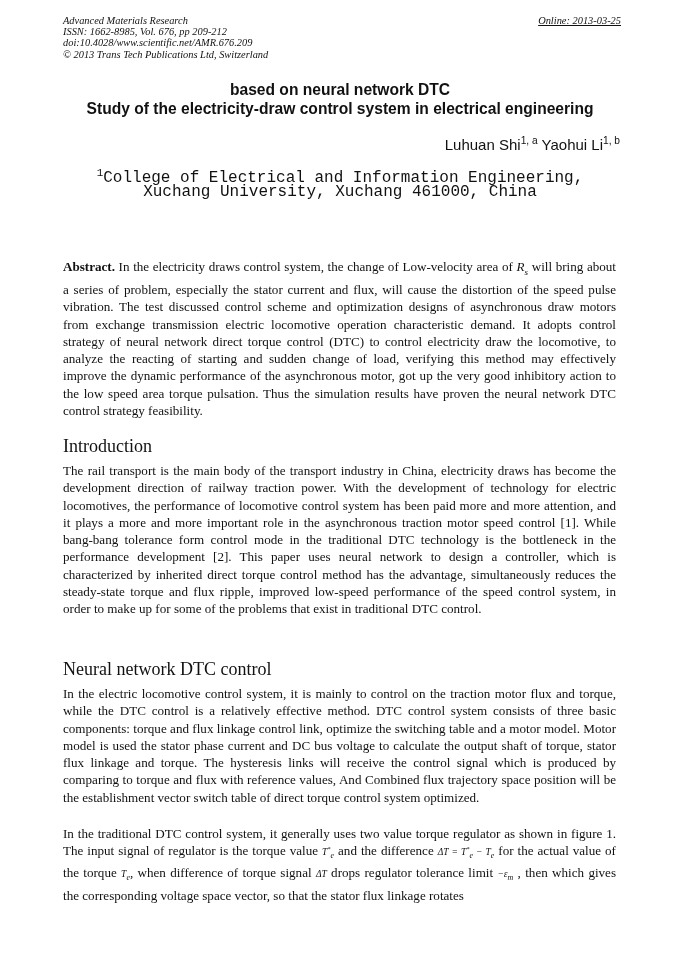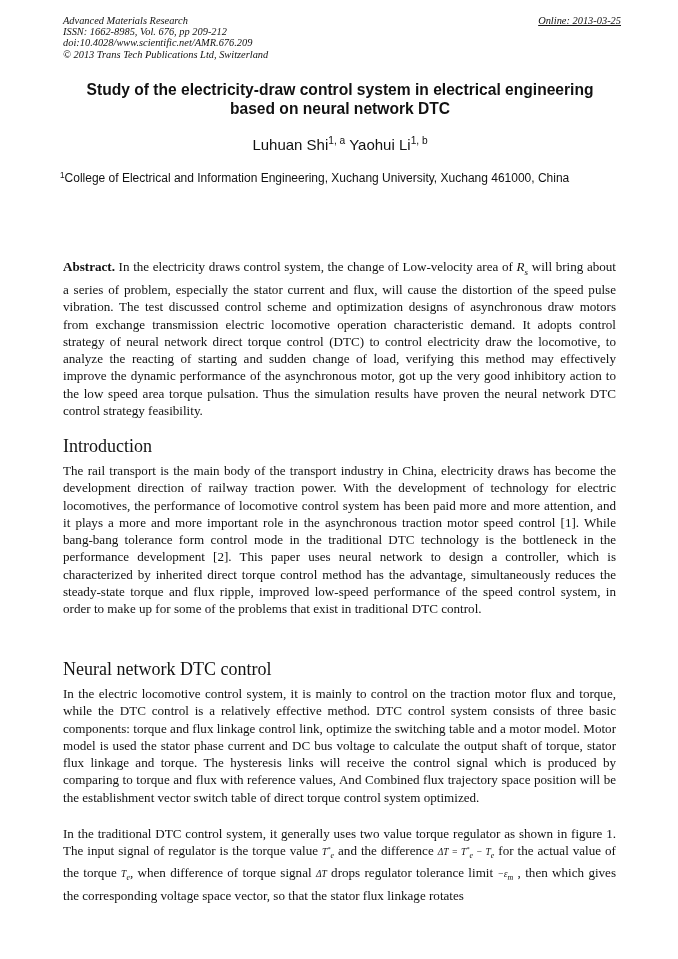--- a/index.html
+++ b/index.html
@@ -6,22 +6,22 @@
     body { width: 678px; height: 959px; position: relative; overflow: hidden; color: #111; }
     .page { position: absolute; left: 0; top: 0; width: 678px; height: 959px; }
     .serif { font-family: "Liberation Serif", "DejaVu Serif", serif; }
     .sans { font-family: "Liberation Sans", "DejaVu Sans", sans-serif; }
 
     .header-left { position: absolute; left: 63px; top: 15px; font-size: 10.4px; line-height: 11.2px; font-style: italic; }
     .header-left div { white-space: nowrap; }
     .header-right { position: absolute; right: 57px; top: 15px; font-size: 10.4px; line-height: 11.2px; font-style: italic; text-decoration: underline; }
 
     .title { position: absolute; left: 60px; width: 560px; top: 80px; text-align: center; font-weight: bold; font-size: 15.6px; line-height: 19px; }
-    .authors { position: absolute; left: 60px; width: 560px; top: 136px; text-align: center; font-size: 15px; line-height: 18px; }
-    .affil { position: absolute; left: 60px; width: 560px; top: 171px; text-align: left; font-size: 12px; line-height: 14px; }
+    .authors { position: absolute; left: 60px; width: 560px; top: 136px; text-align: right; font-size: 15px; line-height: 18px; }
+    .affil { position: absolute; left: 60px; width: 560px; top: 171px; text-align: center; font-size: 16px; line-height: 14px; font-family: Liberation Mono, monospace; }
     .emails { position: absolute; left: 60px; width: 560px; top: 196px; text-align: center; font-size: 12px; line-height: 14px; }
     sup { font-size: 0.68em; vertical-align: 0.55em; line-height: 0; }
 
     .keywords { position: absolute; left: 63px; width: 553px; top: 228px; font-size: 12px; line-height: 14px; }
     .keywords b { font-weight: bold; }
 
     .para { position: absolute; left: 63px; width: 553px; font-size: 13.1px; line-height: 17.3px; text-align: justify; }
     .para .lead { font-weight: bold; margin-top: 37px; }
     .heading { position: absolute; left: 63px; font-size: 18px; font-weight: normal; line-height: 16px; }
 
@@ -42,22 +42,22 @@
 
   <div class="header-left serif">
     <div>Advanced Materials Research</div>
     <div>ISSN: 1662-8985, Vol. 676, pp 209-212</div>
     <div>doi:10.4028/www.scientific.net/AMR.676.209</div>
     <div>© 2013 Trans Tech Publications Ltd, Switzerland</div>
   </div>
   <div class="header-right serif">Online: 2013-03-25</div>
 
   <div class="title sans">
+    <div>based on neural network DTC</div>
     <div>Study of the electricity-draw control system in electrical engineering</div>
-    <div>based on neural network DTC</div>
   </div>
 
   <div class="authors sans">
     <span>Luhuan Shi</span><sup>1, a</sup>
     <span>Yaohui Li</span><sup>1, b</sup>
   </div>
 
   <div class="affil sans">
     <sup>1</sup><span>College of Electrical and Information Engineering, Xuchang University, Xuchang 461000, China</span>
   </div>

